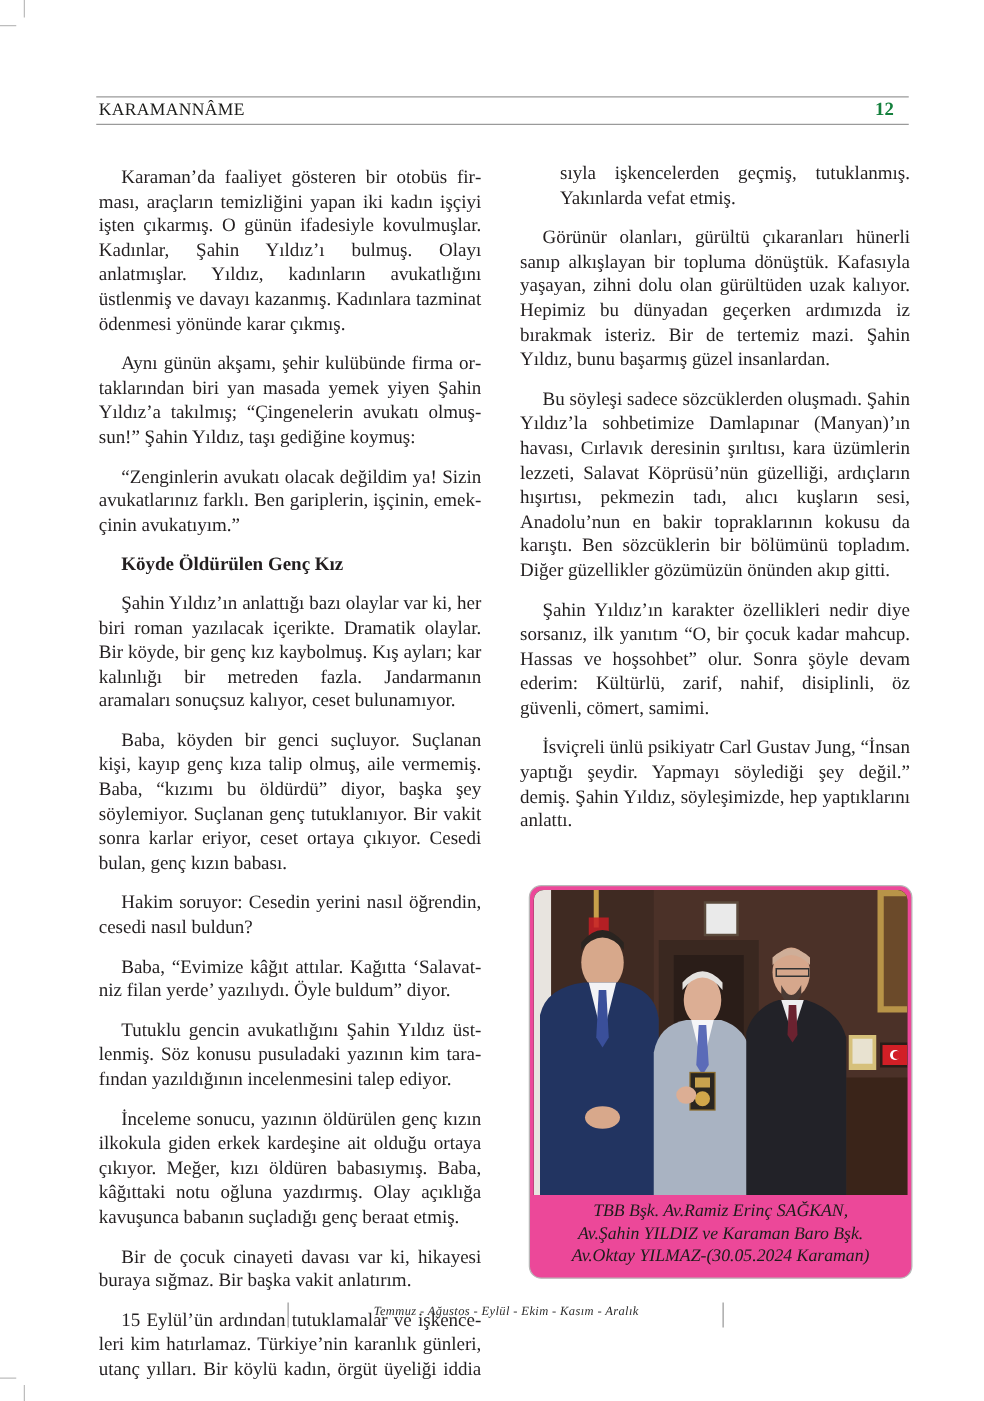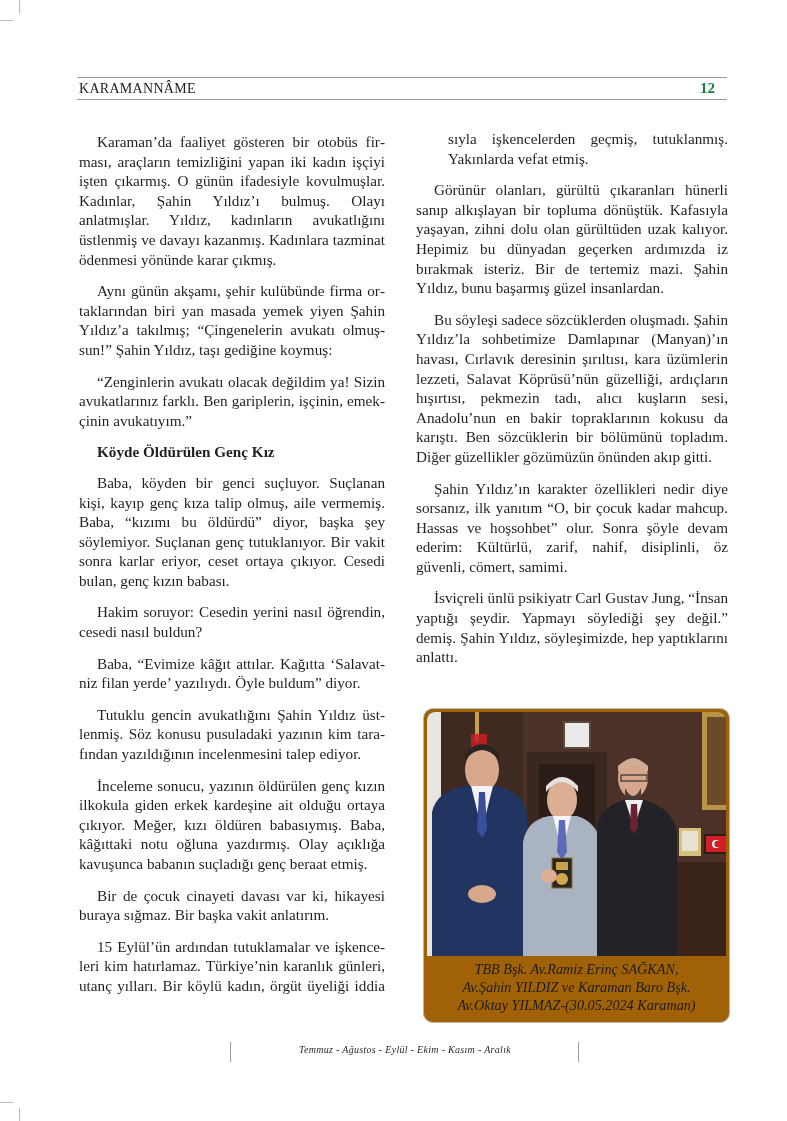--- a/index.html
+++ b/index.html
@@ -10,21 +10,21 @@
   .header { position: absolute; left: 77px; top: 80px; width: 650px; height: 18px; }
   .mag-title { position: absolute; left: 2px; top: 1px; font-weight: normal; font-size: 14px; letter-spacing: 0.3px; color: #1d1d1b; }
   .page-num { position: absolute; right: 12px; top: 0px; font-weight: bold; font-size: 15px; color: #15803d; }
   .col { position: absolute; top: 132px; font-size: 15.2px; line-height: 19.6px; text-align: justify; hyphens: manual; }
   .col-left { left: 79px; width: 306px; }
   .col-right { left: 416px; width: 312px; top: 129px; }
   .col p { margin: 0 0 12px 0; text-indent: 18px; }
   .col p.noindent { text-indent: 0; margin-left: 32px; }
   .col h3 { margin: 0 0 11px 0; font-size: 15.2px; font-weight: bold; text-indent: 18px; line-height: 19.6px; }
   .photo-frame { position: absolute; left: 423px; top: 708px; width: 305px; height: 313px;
-                 border: 1px solid #b8b8b8; border-radius: 10px; overflow: hidden; background: #a16207; }
+                 border: 1px solid #b8b8b8; border-radius: 10px; overflow: hidden; background: #ec4899; }
   .photo { position: absolute; left: 3px; top: 3px; width: 299px; height: 244px; overflow: hidden; background: #4a3329; border-radius: 8px 8px 0 0; }
   .caption { position: absolute; left: 0; top: 252px; width: 305px; text-align: center; font-style: italic; font-size: 14.2px; line-height: 17.8px; color: #1d1d1b; }
   .footer { position: absolute; left: 230px; top: 1042px; width: 350px; height: 20px; }
   .footer-bar { position: absolute; top: 0; width: 1px; height: 20px; background: #9a9a9a; }
   .footer-text { position: absolute; left: 0; width: 350px; top: 2px; text-align: center; font-style: italic; font-size: 10px; letter-spacing: 0.3px; color: #2a2a2a; }
 </style>
 </head>
 <body>
 
 <div class="crop" style="left:19px;top:0;width:1px;height:14px;"></div>
@@ -37,20 +37,21 @@
   <span class="mag-title">KARAMANNÂME</span>
   <span class="page-num">12</span>
 </div>
 <div class="header-rule" style="top:99px;"></div>
 
 <div class="col col-left">
   <p>Karaman’da faaliyet gösteren bir otobüs fir­ması, araçların temizliğini yapan iki kadın işçiyi işten çıkarmış. O günün ifadesiyle kovulmuşlar. Kadınlar, Şahin Yıldız’ı bulmuş. Olayı anlatmışlar. Yıldız, kadınların avukatlığını üstlenmiş ve davayı kazanmış. Kadınlara tazminat ödenmesi yönünde karar çıkmış.</p>
   <p>Aynı günün akşamı, şehir kulübünde firma or­taklarından biri yan masada yemek yiyen Şahin Yıldız’a takılmış; “Çingenelerin avukatı olmuş­sun!” Şahin Yıldız, taşı gediğine koymuş:</p>
   <p>“Zenginlerin avukatı olacak değildim ya! Sizin avukatlarınız farklı. Ben gariplerin, işçinin, emek­çinin avukatıyım.”</p>
   <h3>Köyde Öldürülen Genç Kız</h3>
+  <p>Şahin Yıldız’ın anlattığı bazı olaylar var ki, her biri roman yazılacak içerikte. Dramatik olaylar. Bir köyde, bir genç kız kaybolmuş. Kış ayları; kar ka­lınlığı bir metreden fazla. Jandarmanın aramaları sonuçsuz kalıyor, ceset bulunamıyor.</p>
   <p>Baba, köyden bir genci suçluyor. Suçlanan kişi, kayıp genç kıza talip olmuş, aile vermemiş. Baba, “kızımı bu öldürdü” diyor, başka şey söylemiyor. Suçlanan genç tutuklanıyor. Bir vakit sonra karlar eriyor, ceset ortaya çıkıyor. Cesedi bulan, genç kızın babası.</p>
   <p>Hakim soruyor: Cesedin yerini nasıl öğrendin, cesedi nasıl buldun?</p>
   <p>Baba, “Evimize kâğıt attılar. Kağıtta ‘Salavat­niz filan yerde’ yazılıydı. Öyle buldum” diyor.</p>
   <p>Tutuklu gencin avukatlığını Şahin Yıldız üst­lenmiş. Söz konusu pusuladaki yazının kim tara­fından yazıldığının incelenmesini talep ediyor.</p>
   <p>İnceleme sonucu, yazının öldürülen genç kızın ilkokula giden erkek kardeşine ait olduğu ortaya çıkıyor. Meğer, kızı öldüren babasıymış. Baba, kâ­ğıttaki notu oğluna yazdırmış. Olay açıklığa kavu­şunca babanın suçladığı genç beraat etmiş.</p>
   <p>Bir de çocuk cinayeti davası var ki, hikayesi bu­raya sığmaz. Bir başka vakit anlatırım.</p>
   <p style="text-align-last: justify;">15 Eylül’ün ardından tutuklamalar ve işkence­leri kim hatırlamaz. Türkiye’nin karanlık günleri, utanç yılları. Bir köylü kadın, örgüt üyeliği iddia­</p>
 </div>
 
 <div class="col col-right">

